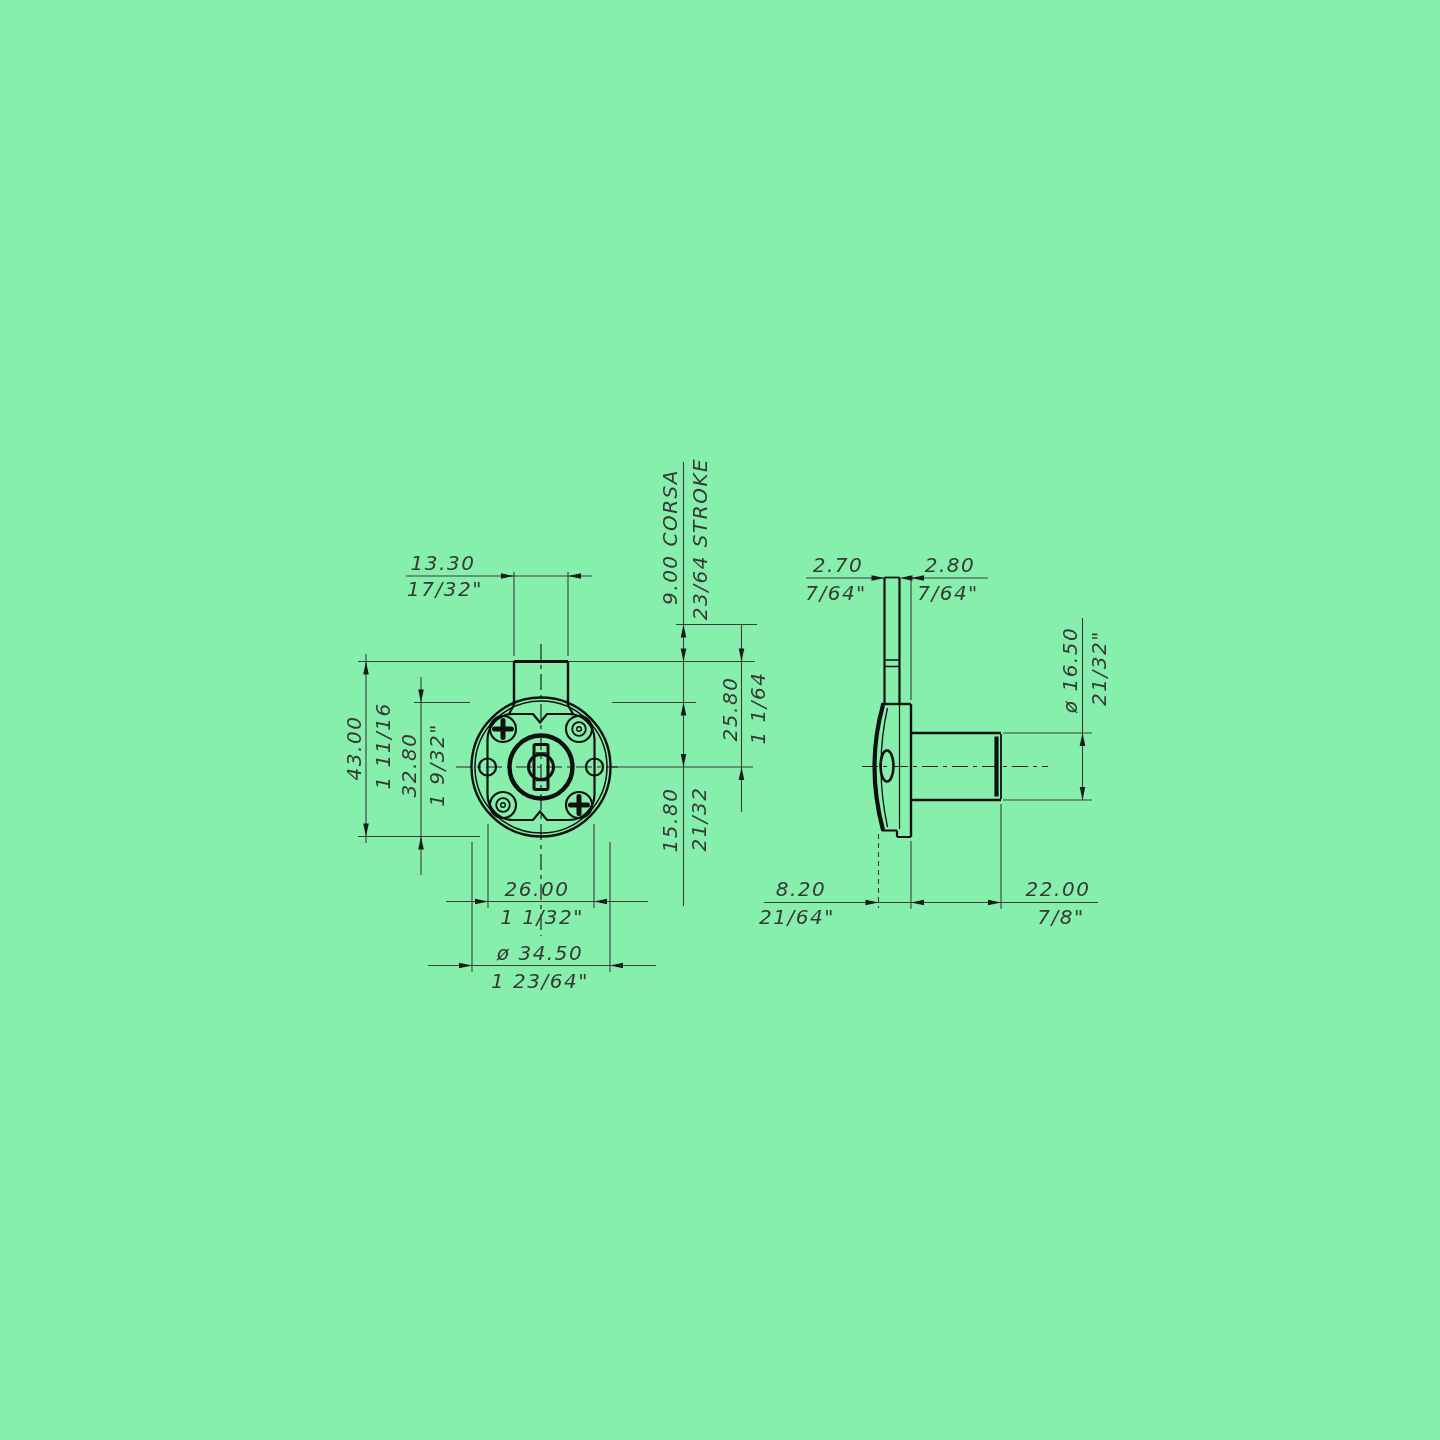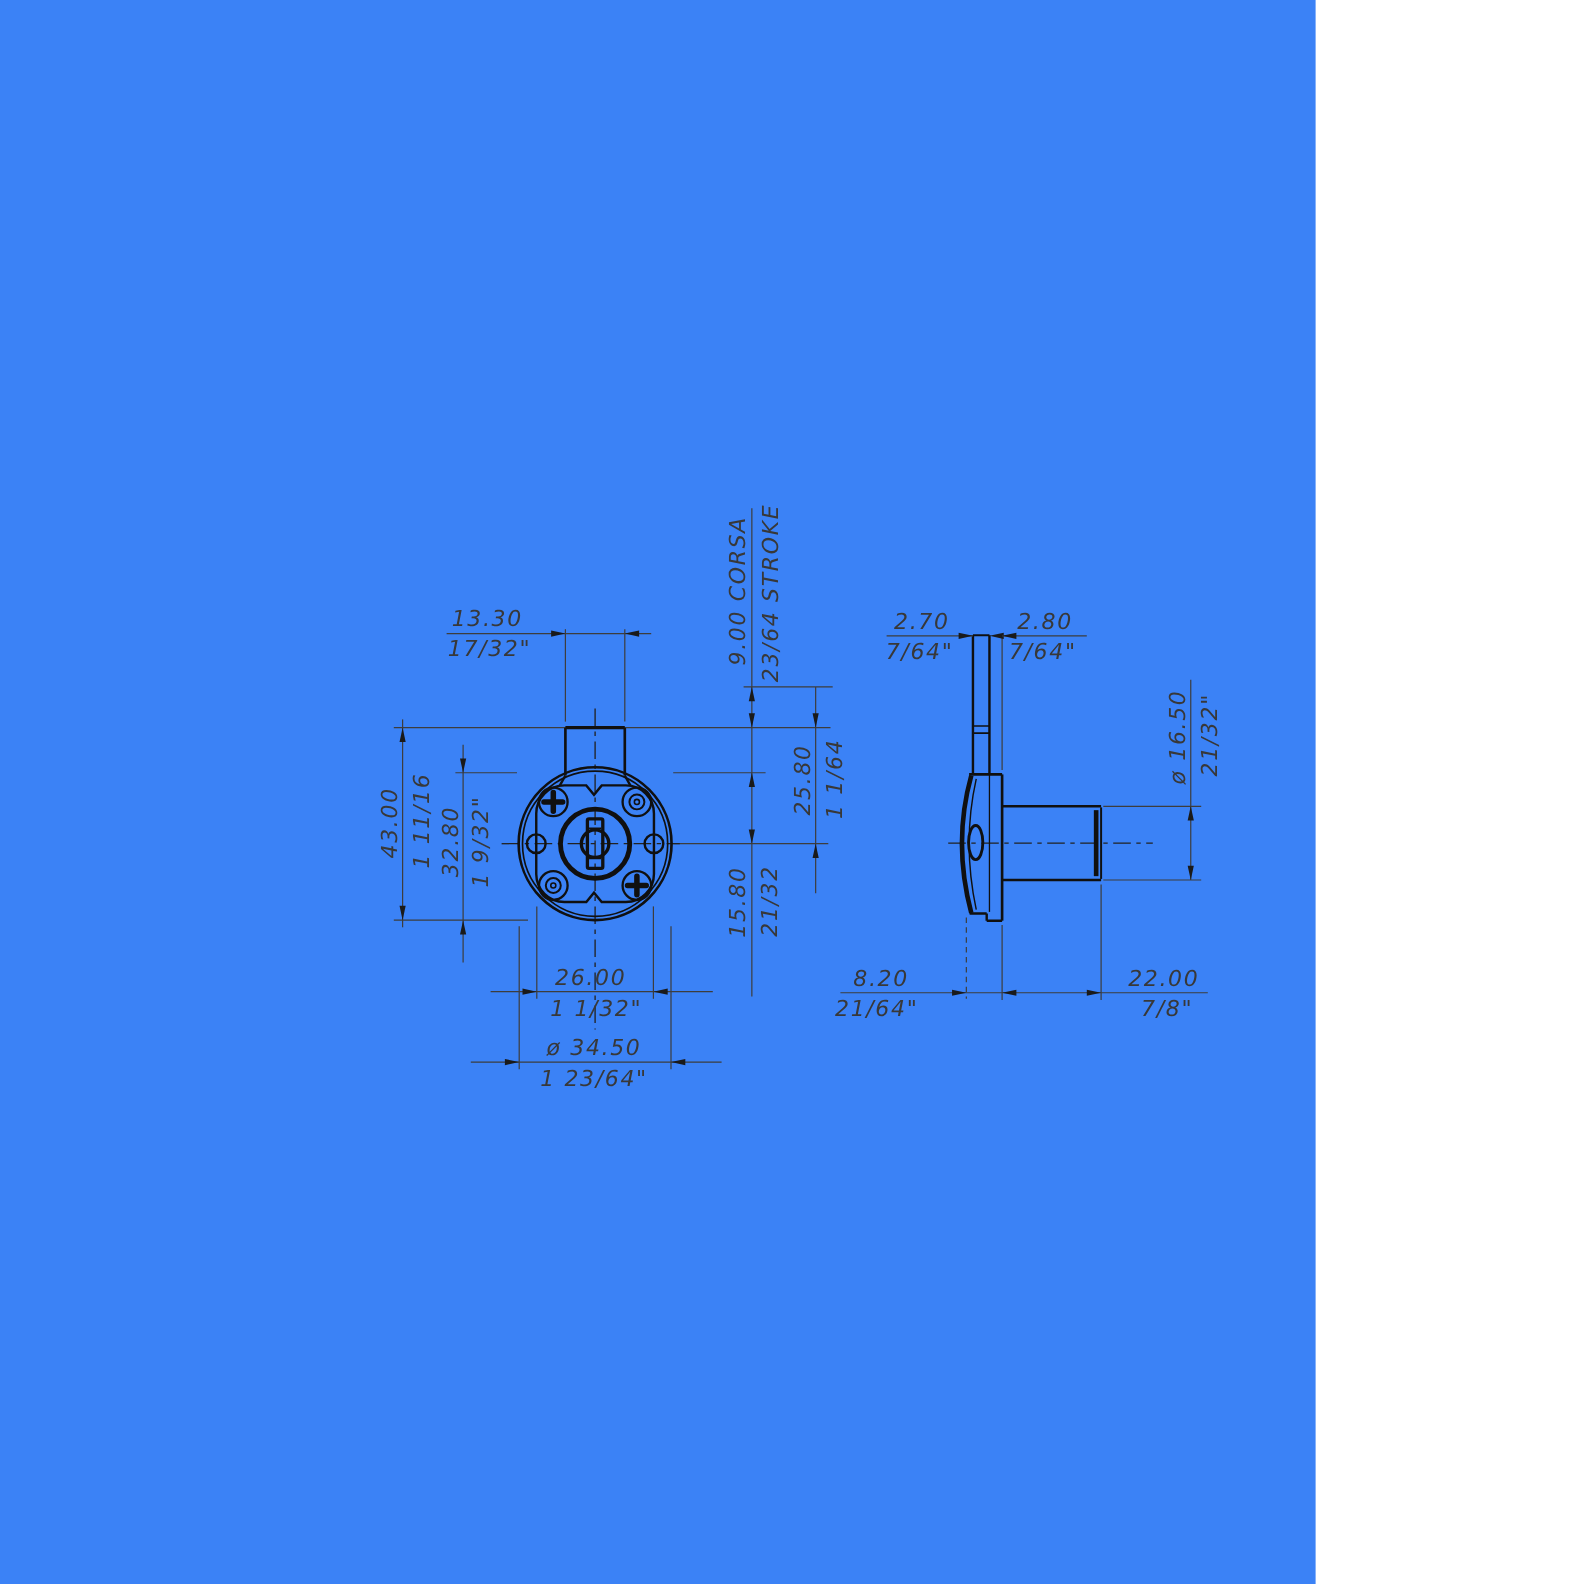--- a/index.html
+++ b/index.html
@@ -1,16 +1,16 @@
 <!DOCTYPE html>
 <html><head>
 <meta charset="utf-8">
 <style>
   html,body{margin:0;padding:0;background:#ffffff;}
-  .canvas{width:1196px;height:1440px;position:relative;background:#3b82f6;overflow:hidden;}
+  .canvas{width:1440px;height:1440px;position:relative;background:#86efac;overflow:hidden;}
   svg{display:block;}
   .dim-text{
     font-family:"DejaVu Sans", sans-serif;
     font-style:italic;
     font-size:20px;
     fill:#383838;
     letter-spacing:1.5px;
   }
   .part{stroke:#101010;fill:none;}
   .dimline{stroke:#3d3d3d;stroke-width:1.1;fill:none;}

